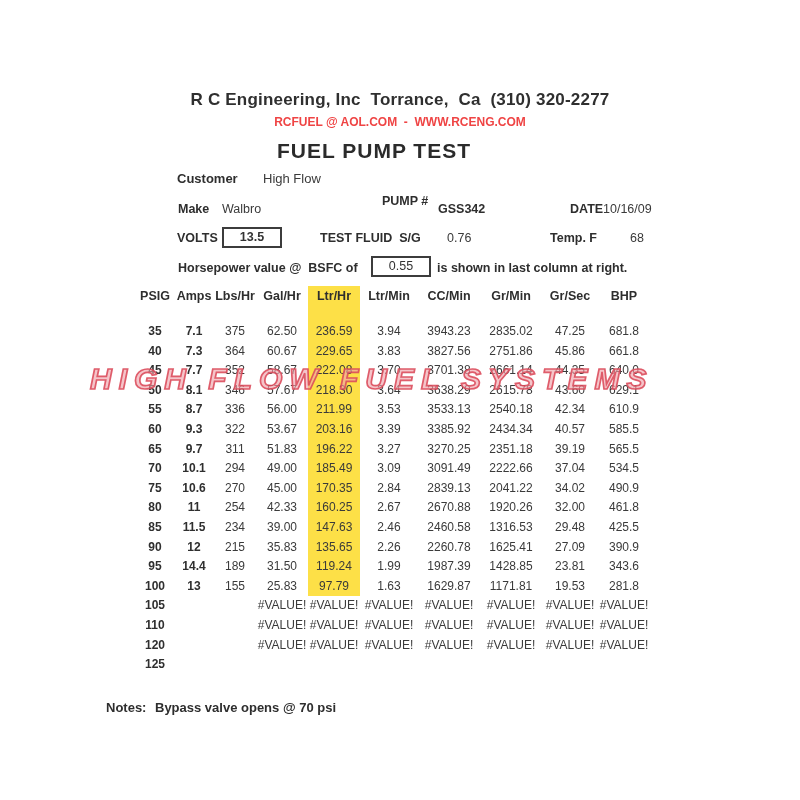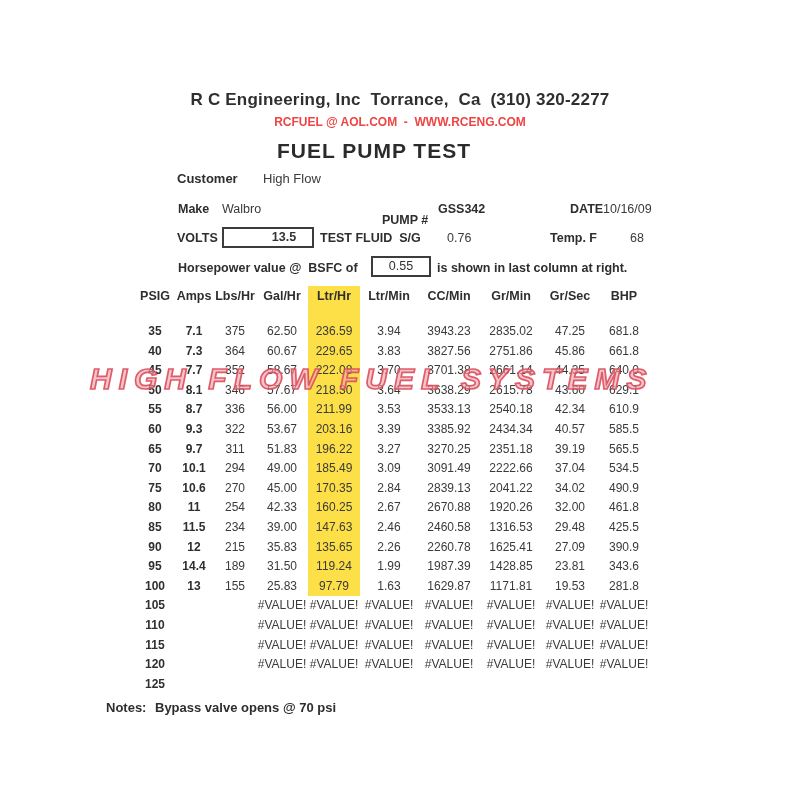--- a/index.html
+++ b/index.html
@@ -57,27 +57,27 @@
 
   <div class="abs company-line pre">R C Engineering, Inc  Torrance,  Ca  (310) 320-2277</div>
   <div class="abs contact-line pre">RCFUEL @ AOL.COM  -  WWW.RCENG.COM</div>
   <div class="abs doc-title">FUEL PUMP TEST</div>
 
   <span class="abs lbl" style="left:177px; top:171px;">Customer</span>
   <span class="abs val" style="left:263px; top:171px;">High Flow</span>
 
   <span class="abs lbl" style="left:178px; top:202px; font-size:12.5px;">Make</span>
   <span class="abs val" style="left:222px; top:202px; font-size:12.5px;">Walbro</span>
-  <span class="abs lbl" style="left:382px; top:213px; font-size:12.5px;">PUMP #</span>
+  <span class="abs lbl" style="left:382px; top:194px; font-size:12.5px;">PUMP #</span>
   <span class="abs lbl" style="left:438px; top:202px; font-size:12.5px;">GSS342</span>
   <span class="abs lbl" style="left:570px; top:202px; font-size:12.5px;">DATE</span>
   <span class="abs val" style="left:603px; top:202px; font-size:12.5px;">10/16/09</span>
 
   <span class="abs lbl" style="left:177px; top:231px; font-size:12.5px;">VOLTS</span>
-  <span class="valbox bold" style="left:222px; top:227px; width:56px; height:17px;padding-left:32px;">13.5</span>
+  <span class="valbox bold" style="left:222px; top:227px; width:56px; height:17px;">13.5</span>
   <span class="abs lbl pre" style="left:320px; top:231px; font-size:12.5px;">TEST FLUID  S/G</span>
   <span class="abs val" style="left:447px; top:231px; font-size:12.5px;">0.76</span>
   <span class="abs lbl" style="left:550px; top:231px; font-size:12.5px;">Temp. F</span>
   <span class="abs val" style="left:630px; top:231px; font-size:12.5px;">68</span>
 
   <span class="abs lbl pre" style="left:178px; top:261px; font-size:12.5px;">Horsepower value @  BSFC of</span>
   <span class="valbox" style="left:371px; top:256px; width:56px; height:17px;">0.55</span>
   <span class="abs lbl" style="left:437px; top:261px; font-size:12.5px;">is shown in last column at right.</span>
 
   <table class="pump">
@@ -294,32 +294,20 @@
           <td></td>
           <td>#VALUE!</td>
           <td>#VALUE!</td>
           <td>#VALUE!</td>
           <td>#VALUE!</td>
           <td>#VALUE!</td>
           <td>#VALUE!</td>
           <td>#VALUE!</td>
         </tr>
         <tr>
-          <td class="bcell">115</td>
-          <td></td>
-          <td></td>
-          <td>#VALUE!</td>
-          <td>#VALUE!</td>
-          <td>#VALUE!</td>
-          <td>#VALUE!</td>
-          <td>#VALUE!</td>
-          <td>#VALUE!</td>
-          <td>#VALUE!</td>
-        </tr>
-        <tr>
           <td class="bcell">120</td>
           <td></td>
           <td></td>
           <td>#VALUE!</td>
           <td>#VALUE!</td>
           <td>#VALUE!</td>
           <td>#VALUE!</td>
           <td>#VALUE!</td>
           <td>#VALUE!</td>
           <td>#VALUE!</td>

